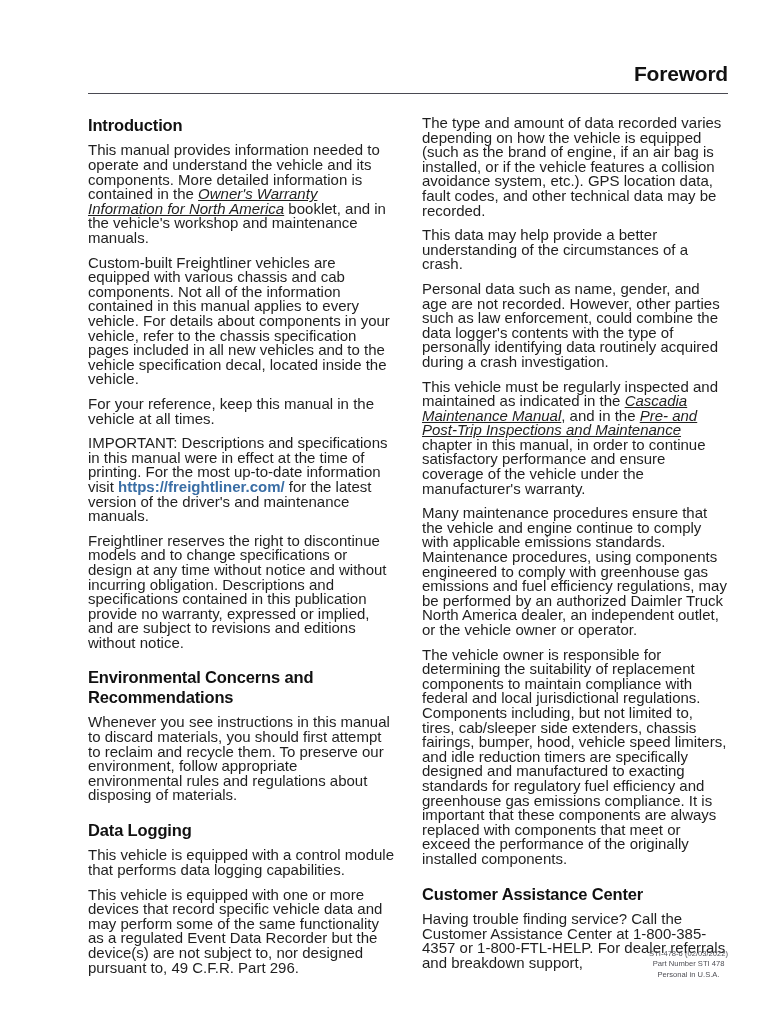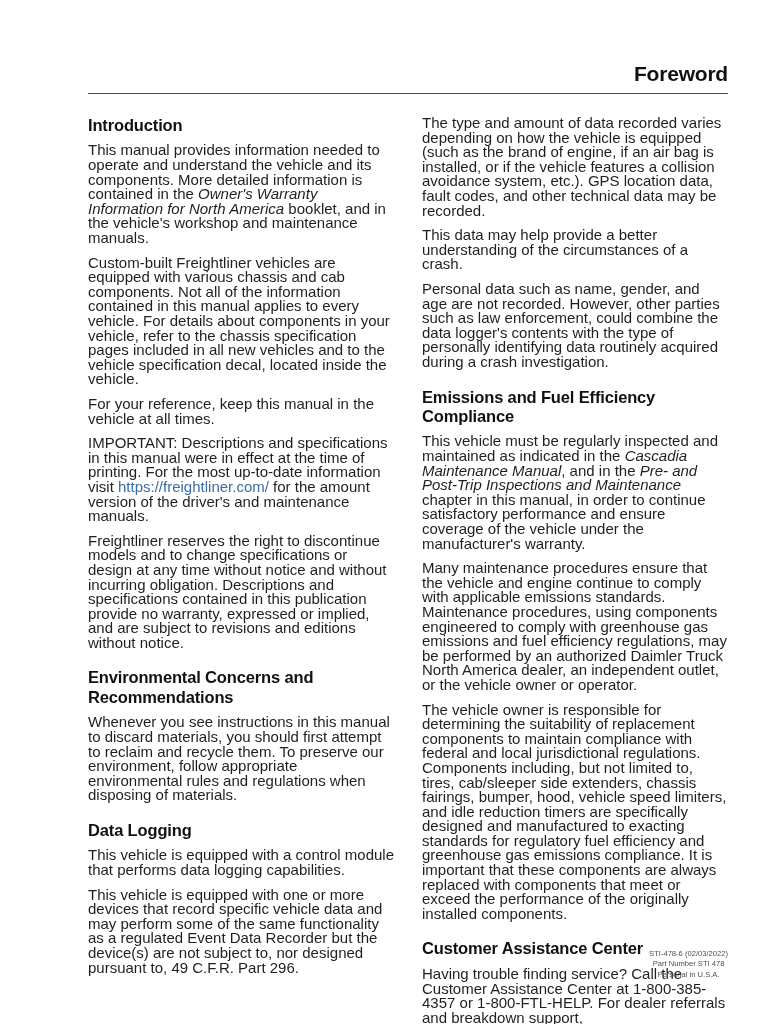--- a/index.html
+++ b/index.html
@@ -76,24 +76,24 @@
   p.body-text {
     font-size: 15px;
     line-height: 14.6px;
     margin: 0 0 10px 0;
     color: #1f1f1f;
     text-align: left;
     hyphens: none;
   }
   p.body-text:last-child { margin-bottom: 0; }
 
-  .ital { font-style: italic; }
+  .ital { font-style: italic; text-decoration: underline; }
   .link {
     color: #3a6ea5;
-    font-weight: normal;
+    font-weight: bold;
     text-decoration: none;
   }
 
   
   .page-footer {
     position: absolute;
     right: 40px;
     bottom: 48px;
     text-align: center;
     font-size: 7.6px;
@@ -111,33 +111,32 @@
     <div class="header-title">Foreword</div>
     <div class="header-rule"></div>
   </div>
 
   <div class="columns">
     <div class="col" id="left-col">
         <h2 class="section-heading">Introduction</h2>
         <p class="body-text"><span>This manual provides information needed to operate and understand the vehicle and its components. More detailed information is contained in the </span><span class="ital">Owner's Warranty Information for North America</span><span> booklet, and in the vehicle's workshop and maintenance manuals.</span></p>
         <p class="body-text"><span>Custom-built Freightliner vehicles are equipped with various chassis and cab components. Not all of the information contained in this manual applies to every vehicle. For details about components in your vehicle, refer to the chassis specification pages included in all new vehicles and to the vehicle specification decal, located inside the vehicle.</span></p>
         <p class="body-text"><span>For your reference, keep this manual in the vehicle at all times.</span></p>
-        <p class="body-text"><span>IMPORTANT: Descriptions and specifications in this manual were in effect at the time of printing. For the most up-to-date information visit </span><span class="link">https://freightliner.com/</span><span> for the amount version of the driver's and maintenance manuals.</span></p>
+        <p class="body-text"><span>IMPORTANT: Descriptions and specifications in this manual were in effect at the time of printing. For the most up-to-date information visit </span><span class="link">https://freightliner.com/</span><span> for the latest version of the driver's and maintenance manuals.</span></p>
         <p class="body-text"><span>Freightliner reserves the right to discontinue models and to change specifications or design at any time without notice and without incurring obligation. Descriptions and specifications contained in this publication provide no warranty, expressed or implied, and are subject to revisions and editions without notice.</span></p>
         <h2 class="section-heading spaced">Environmental Concerns and Recommendations</h2>
-        <p class="body-text"><span>Whenever you see instructions in this manual to discard materials, you should first attempt to reclaim and recycle them. To preserve our environment, follow appropriate environmental rules and regulations when disposing of materials.</span></p>
+        <p class="body-text"><span>Whenever you see instructions in this manual to discard materials, you should first attempt to reclaim and recycle them. To preserve our environment, follow appropriate environmental rules and regulations about disposing of materials.</span></p>
         <h2 class="section-heading spaced">Data Logging</h2>
         <p class="body-text"><span>This vehicle is equipped with a control module that performs data logging capabilities.</span></p>
         <p class="body-text"><span>This vehicle is equipped with one or more devices that record specific vehicle data and may perform some of the same functionality as a regulated Event Data Recorder but the device(s) are not subject to, nor designed pursuant to, 49 C.F.R. Part 296.</span></p>
       </div>
     <div class="col" id="right-col">
         <p class="body-text"><span>The type and amount of data recorded varies depending on how the vehicle is equipped (such as the brand of engine, if an air bag is installed, or if the vehicle features a collision avoidance system, etc.). GPS location data, fault codes, and other technical data may be recorded.</span></p>
         <p class="body-text"><span>This data may help provide a better understanding of the circumstances of a crash.</span></p>
         <p class="body-text"><span>Personal data such as name, gender, and age are not recorded. However, other parties such as law enforcement, could combine the data logger's contents with the type of personally identifying data routinely acquired during a crash investigation.</span></p>
-        <h2 class="section-heading spaced">Emissions and Fuel Efficiency Compliance</h2>
         <p class="body-text"><span>This vehicle must be regularly inspected and maintained as indicated in the </span><span class="ital">Cascadia Maintenance Manual</span><span>, and in the </span><span class="ital">Pre- and Post-Trip Inspections and Maintenance</span><span> chapter in this manual, in order to continue satisfactory performance and ensure coverage of the vehicle under the manufacturer's warranty.</span></p>
         <p class="body-text"><span>Many maintenance procedures ensure that the vehicle and engine continue to comply with applicable emissions standards. Maintenance procedures, using components engineered to comply with greenhouse gas emissions and fuel efficiency regulations, may be performed by an authorized Daimler Truck North America dealer, an independent outlet, or the vehicle owner or operator.</span></p>
         <p class="body-text"><span>The vehicle owner is responsible for determining the suitability of replacement components to maintain compliance with federal and local jurisdictional regulations. Components including, but not limited to, tires, cab/sleeper side extenders, chassis fairings, bumper, hood, vehicle speed limiters, and idle reduction timers are specifically designed and manufactured to exacting standards for regulatory fuel efficiency and greenhouse gas emissions compliance. It is important that these components are always replaced with components that meet or exceed the performance of the originally installed components.</span></p>
         <h2 class="section-heading spaced">Customer Assistance Center</h2>
         <p class="body-text"><span>Having trouble finding service? Call the Customer Assistance Center at 1-800-385-4357 or 1-800-FTL-HELP. For dealer referrals and breakdown support,</span></p>
       </div>
   </div>
 
   <div class="page-footer" id="footer">
       <div>STI-478-6 (02/03/2022)</div>

